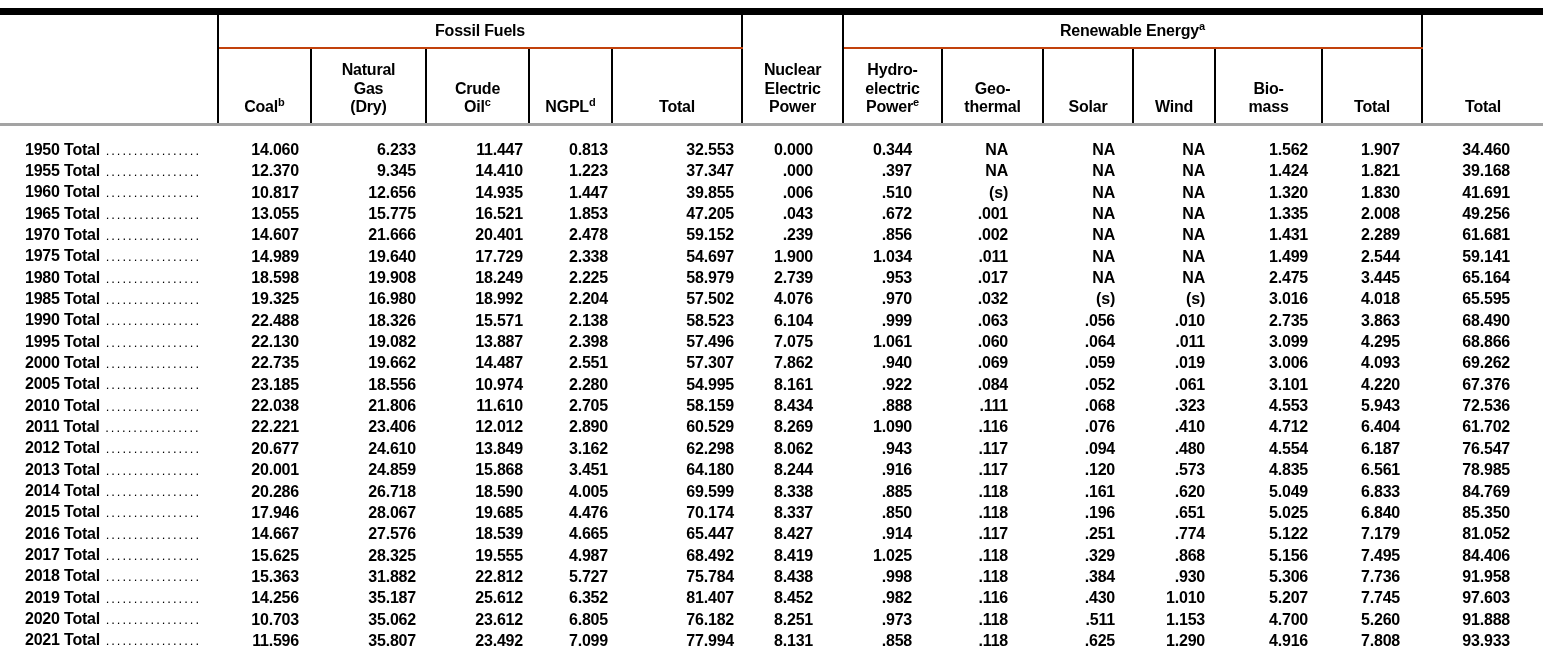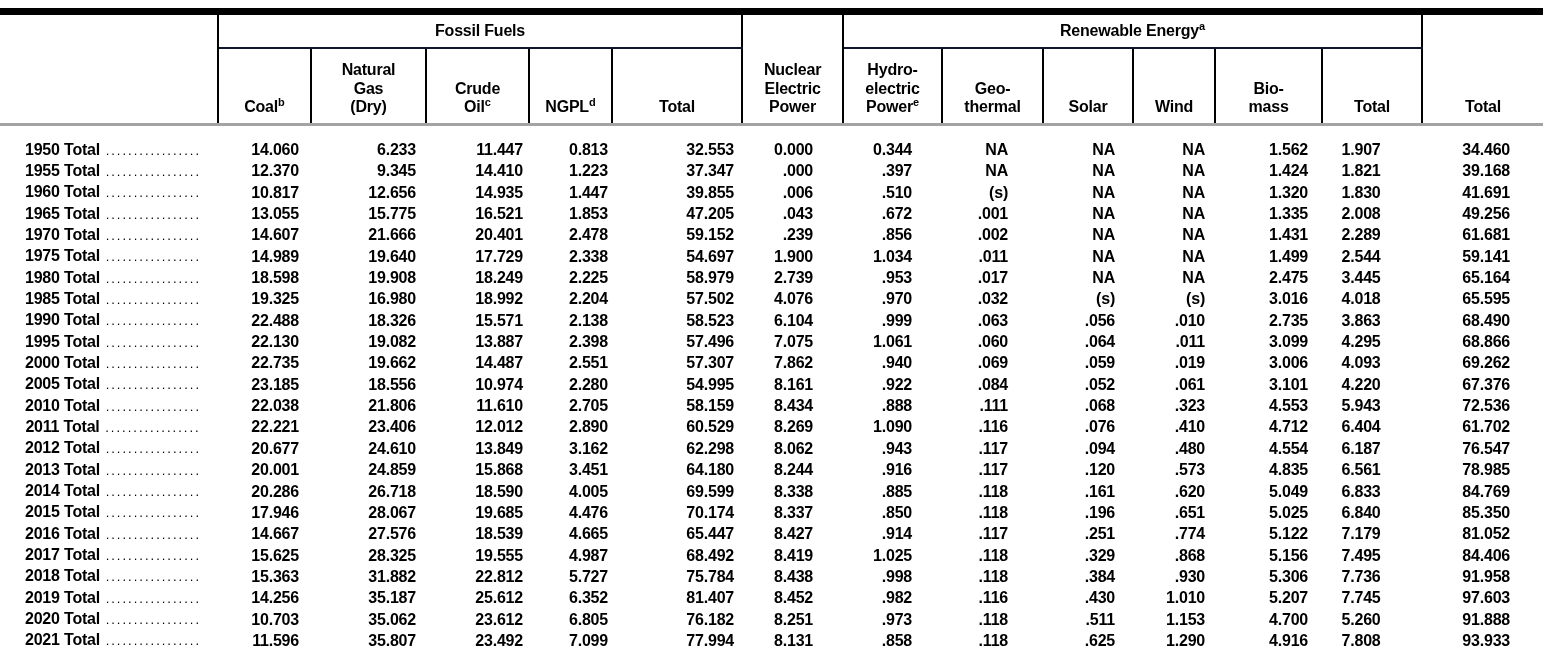--- a/index.html
+++ b/index.html
@@ -24,21 +24,21 @@
   thead td {
     text-align: center;
     font-size: 16px;
     line-height: 18.5px;
     letter-spacing: -0.2px;
     padding: 0;
   }
   thead .group {
     vertical-align: middle;
     height: 32px;
-    border-bottom: 2px solid #0f172a;
+    border-bottom: 2px solid #c2410c;
     margin-top: 44px;
   }
   thead .colhead, thead .tallhead {
     vertical-align: bottom;
     padding-bottom: 6px;
   }
   tr.h2 { height: 76px; }
   .br { border-right: 2px solid #000; }
   .hb { border-bottom: 3px solid #a3a3a3; }
   .pre { white-space: pre-line; }
@@ -71,21 +71,21 @@
   td.c1  { padding-right: 10px; }
   td.c2  { padding-right: 6px;  }
   td.c3  { padding-right: 4px;  }
   td.c4  { padding-right: 8px;  }
   td.c5  { padding-right: 30px; }
   td.c6  { padding-right: 30px; }
   td.c7  { padding-right: 35px; }
   td.c8  { padding-right: 18px; }
   td.c9  { padding-right: 10px; }
   td.c10 { padding-right: 14px; }
-  td.c11 { padding-right: 22px; text-align: center; }
+  td.c11 { padding-right: 22px; }
   td.c12 { padding-right: 33px; }
 </style>
 </head>
 <body>
 
 <div class="sheet">
   <table class="energy">
     <colgroup>
       <col style="width:218px">
         <col style="width:93px">

